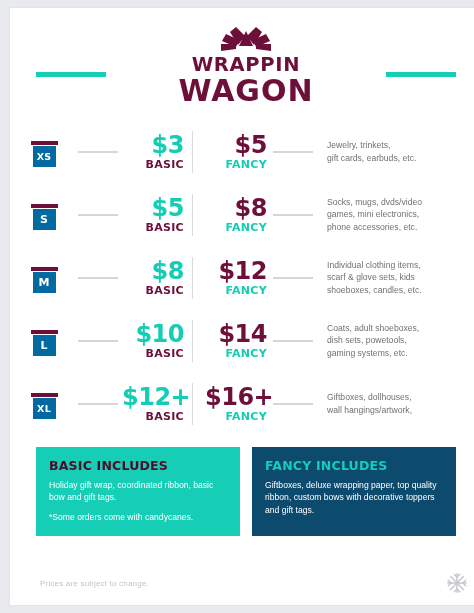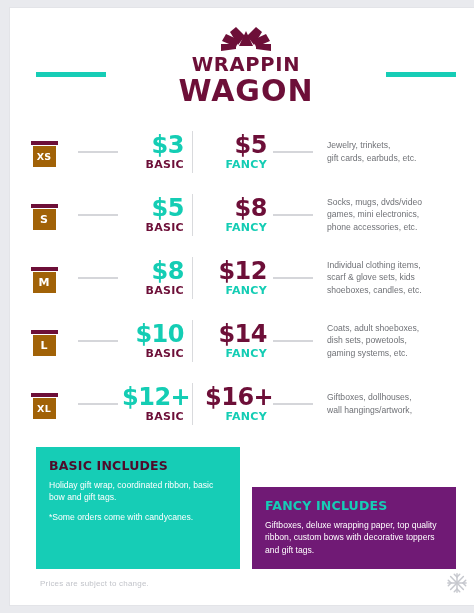--- a/index.html
+++ b/index.html
@@ -94,21 +94,21 @@
   .tag-top {
     width: 27px;
     height: 4px;
     background: #6d0f38;
     margin-bottom: 1px;
   }
   .tag-body {
     width: 23px;
     height: 21px;
     margin-left: 2px;
-    background: #a16207;
+    background: #0369a1;
     color: #ffffff;
     font-size: 11px;
     font-weight: bold;
     letter-spacing: 0.2px;
     display: flex;
     align-items: center;
     justify-content: center;
     font-family: "DejaVu Sans", sans-serif;
   }
   .tag-body.wide-label { font-size: 9.5px; }
@@ -174,21 +174,21 @@
     gap: 12px;
     padding: 12px 26px 0 26px;
   }
   .box {
     flex: 1;
     padding: 11px 13px 13px 13px;
     min-height: 68px;
     box-sizing: border-box;
   }
   .box.basic-box { background: #16cdb6; }
-  .box.fancy-box { background: #701a75; margin-top: 40px; }
+  .box.fancy-box { background: #0c4a6e; }
   .box-title {
     font-size: 12.5px;
     font-weight: bold;
     letter-spacing: 0.2px;
     margin-bottom: 6px;
     font-family: "DejaVu Sans", sans-serif;
   }
   .basic-box .box-title { color: #4f0b2a; }
   .fancy-box .box-title { color: #16cdb6; }
   .box-text {

